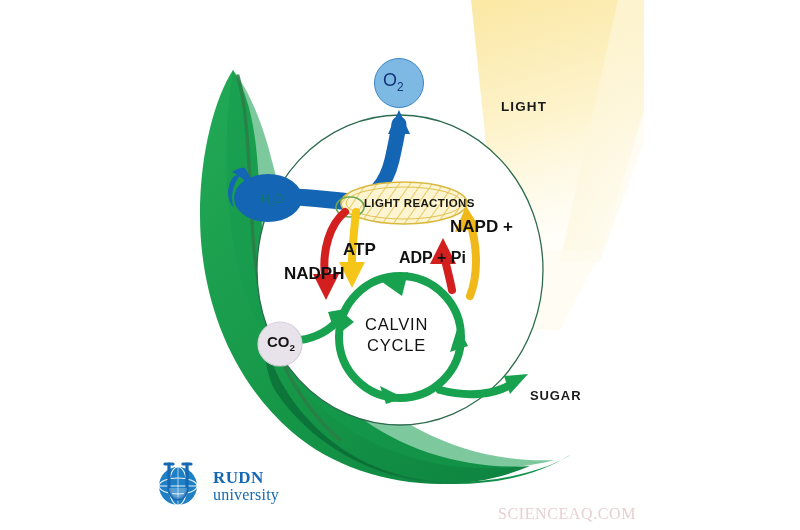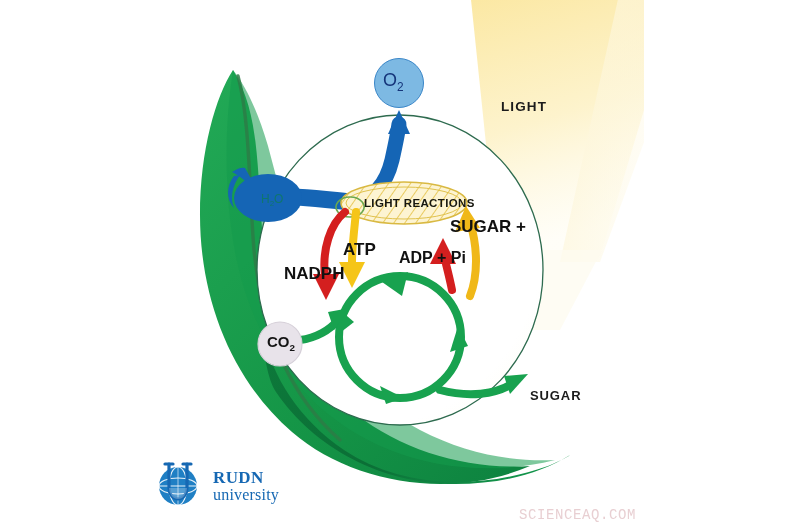--- a/index.html
+++ b/index.html
@@ -140,24 +140,24 @@
   }
   #brand-sub {
     font-size: 16px;
     font-weight: 400;
     letter-spacing: 0.2px;
   }
   #watermark {
     position: absolute;
     right: 8px;
     bottom: 7px;
-    font-size: 14px;
+    font-size: 16px;
     letter-spacing: 0.6px;
     color: #e8cfd2;
-    font-family: Liberation Mono, monospace;
+    font-family: Liberation Serif, serif;
     user-select: none;
   }
 </style>
 </head>
 <body>
 
 <div id="canvas">
 
   <svg id="scene" viewBox="0 0 800 530">
     <defs>
@@ -292,23 +292,27 @@
   <div class="lbl" id="h2o-label"><span>H</span><span class="sub">2</span><span>O</span></div>
 
   <div class="lbl" id="co2-label"><span>CO</span><span class="sub">2</span></div>
 
   <div class="lbl" id="light-label">LIGHT</div>
 
   <div class="lbl" id="lr-label">LIGHT REACTIONS</div>
 
   <div class="lbl" id="atp-label">ATP</div>
   <div class="lbl" id="nadph-label">NADPH</div>
-  <div class="lbl" id="napd-label">SUGAR +</div>
+  <div class="lbl" id="napd-label">NAPD +</div>
   <div class="lbl" id="adppi-label">ADP + Pi</div>
 
+  <div class="lbl" id="calvin-label">
+    <span>CALVIN</span>
+    <span>CYCLE</span>
+  </div>
 
   <div class="lbl" id="sugar-label">SUGAR</div>
 
   <div id="brand">
     <div style="width:52px;height:56px;"></div>
     <div id="brand-text">
       <span id="brand-name">RUDN</span>
       <span id="brand-sub">university</span>
     </div>
   </div>

